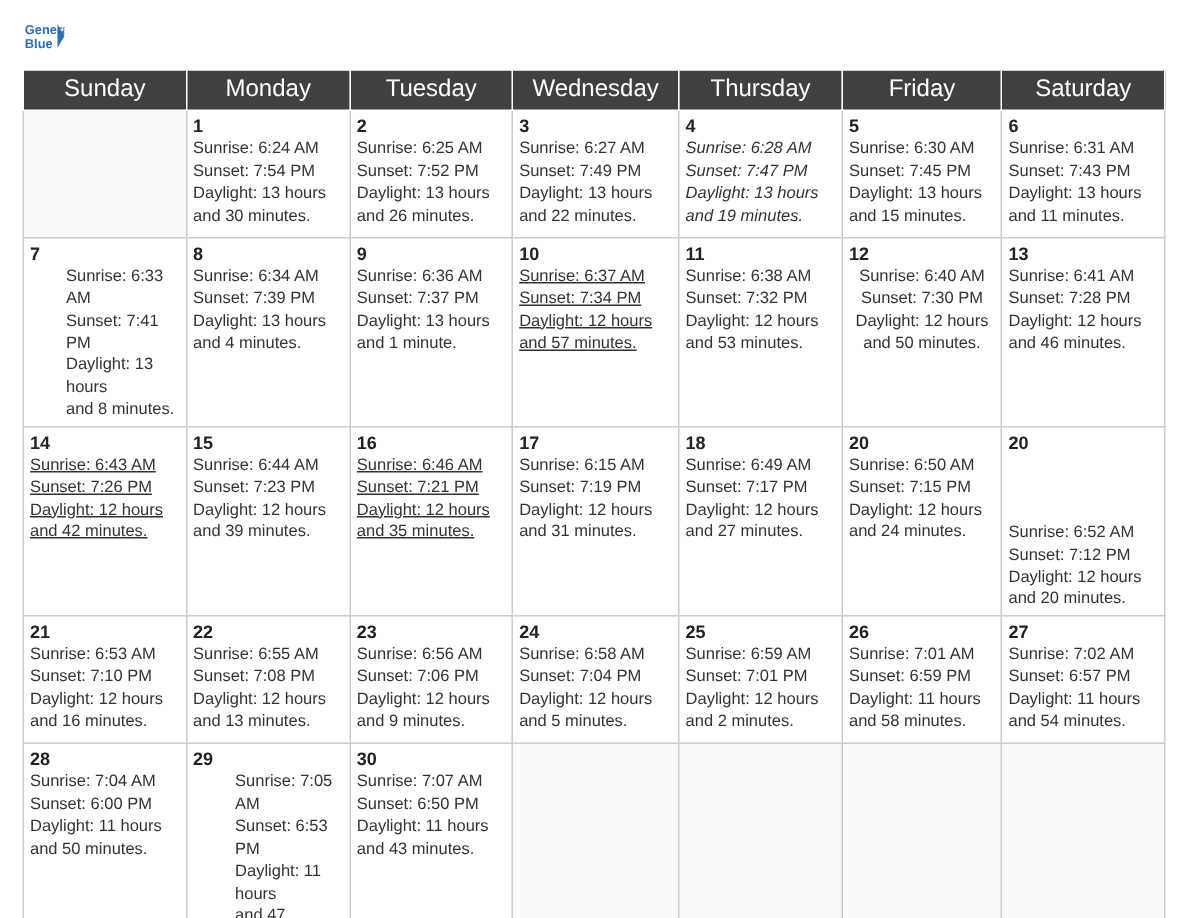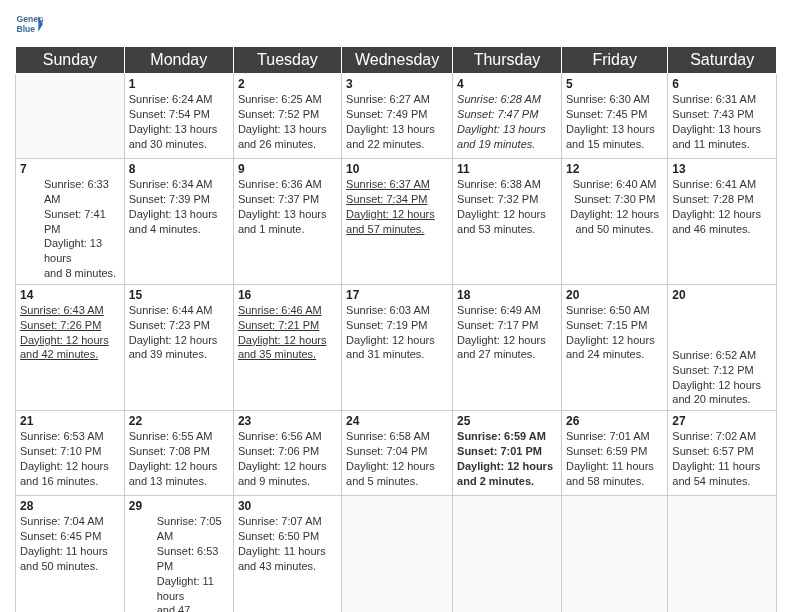--- a/index.html
+++ b/index.html
@@ -229,21 +229,21 @@
           </td>
           <td>
             <span class="day-num">16</span>
             <div class="day-info" style="white-space: pre-line; text-decoration: underline;">Sunrise: 6:46 AM
 Sunset: 7:21 PM
 Daylight: 12 hours
 and 35 minutes.</div>
           </td>
           <td>
             <span class="day-num">17</span>
-            <div class="day-info" style="white-space: pre-line;">Sunrise: 6:03 AM
+            <div class="day-info" style="white-space: pre-line;">Sunrise: 6:15 AM
 Sunset: 7:19 PM
 Daylight: 12 hours
 and 31 minutes.</div>
           </td>
           <td>
             <span class="day-num">18</span>
             <div class="day-info" style="white-space: pre-line;">Sunrise: 6:49 AM
 Sunset: 7:17 PM
 Daylight: 12 hours
 and 27 minutes.</div>
@@ -287,21 +287,21 @@
           </td>
           <td>
             <span class="day-num">24</span>
             <div class="day-info" style="white-space: pre-line;">Sunrise: 6:58 AM
 Sunset: 7:04 PM
 Daylight: 12 hours
 and 5 minutes.</div>
           </td>
           <td>
             <span class="day-num">25</span>
-            <div class="day-info" style="white-space: pre-line; font-weight: bold;">Sunrise: 6:59 AM
+            <div class="day-info" style="white-space: pre-line;">Sunrise: 6:59 AM
 Sunset: 7:01 PM
 Daylight: 12 hours
 and 2 minutes.</div>
           </td>
           <td>
             <span class="day-num">26</span>
             <div class="day-info" style="white-space: pre-line;">Sunrise: 7:01 AM
 Sunset: 6:59 PM
 Daylight: 11 hours
 and 58 minutes.</div>
@@ -311,21 +311,21 @@
             <div class="day-info" style="white-space: pre-line;">Sunrise: 7:02 AM
 Sunset: 6:57 PM
 Daylight: 11 hours
 and 54 minutes.</div>
           </td>
         </tr>
         <tr class="last-row">
           <td>
             <span class="day-num">28</span>
             <div class="day-info" style="white-space: pre-line;">Sunrise: 7:04 AM
-Sunset: 6:45 PM
+Sunset: 6:00 PM
 Daylight: 11 hours
 and 50 minutes.</div>
           </td>
           <td>
             <span class="day-num">29</span>
             <div class="day-info" style="white-space: pre-line; margin-left: 28px;">Sunrise: 7:05 AM
 Sunset: 6:53 PM
 Daylight: 11 hours
 and 47 minutes.</div>
           </td>

